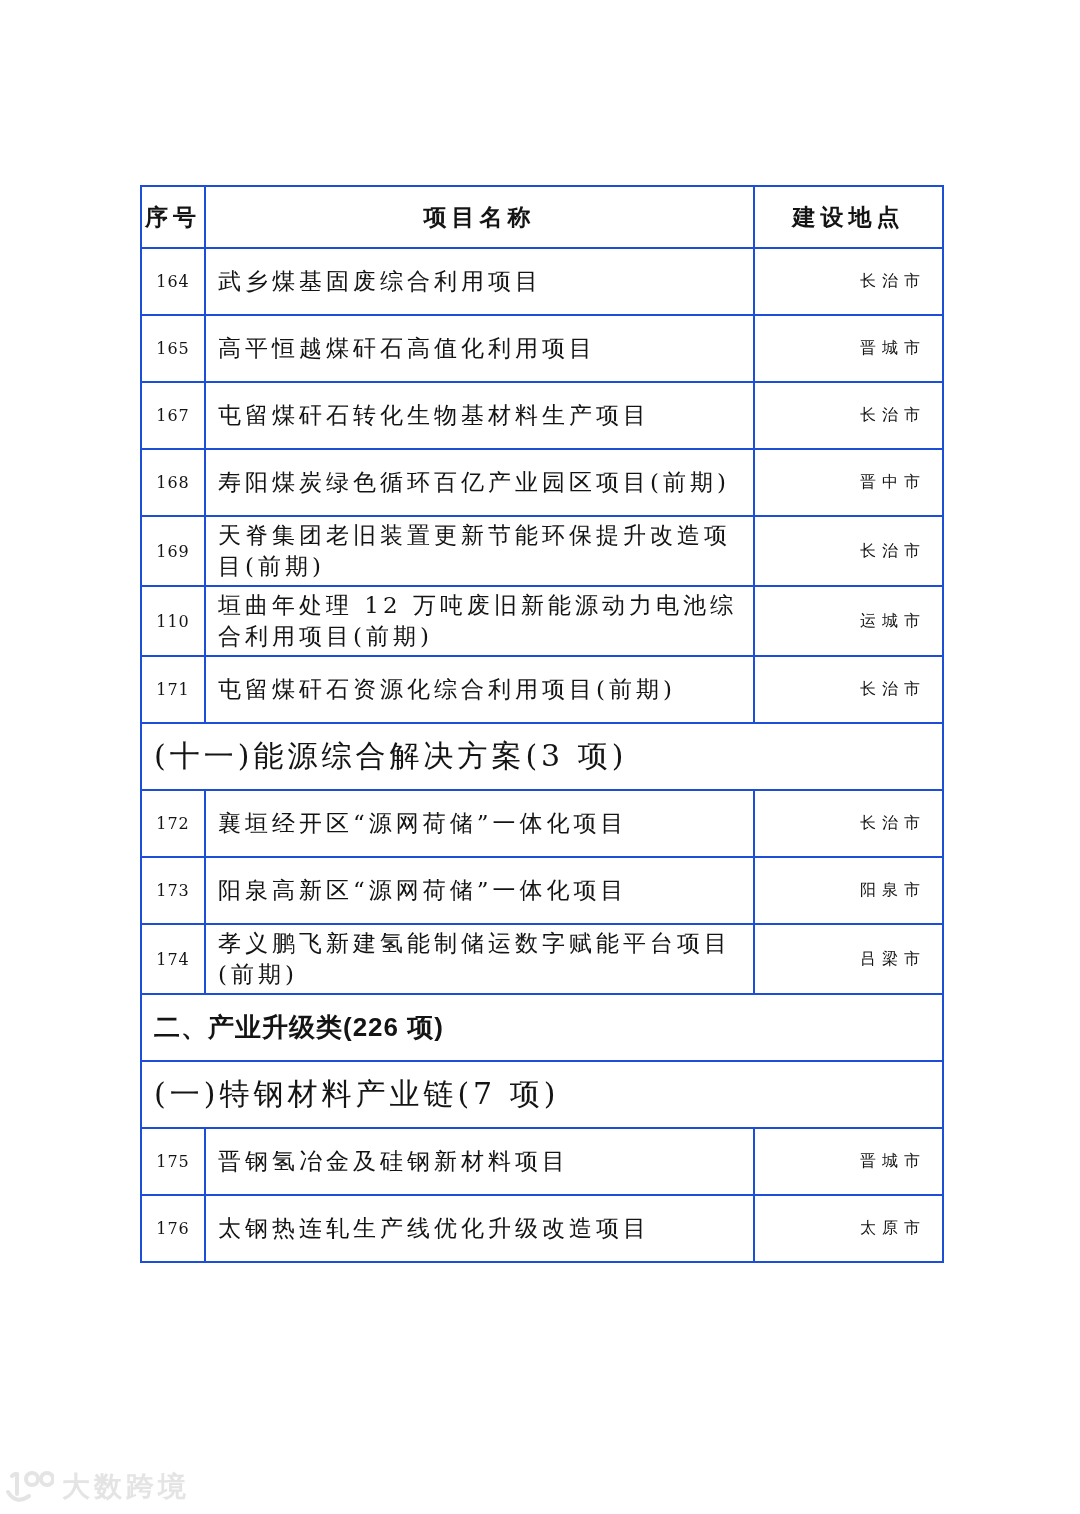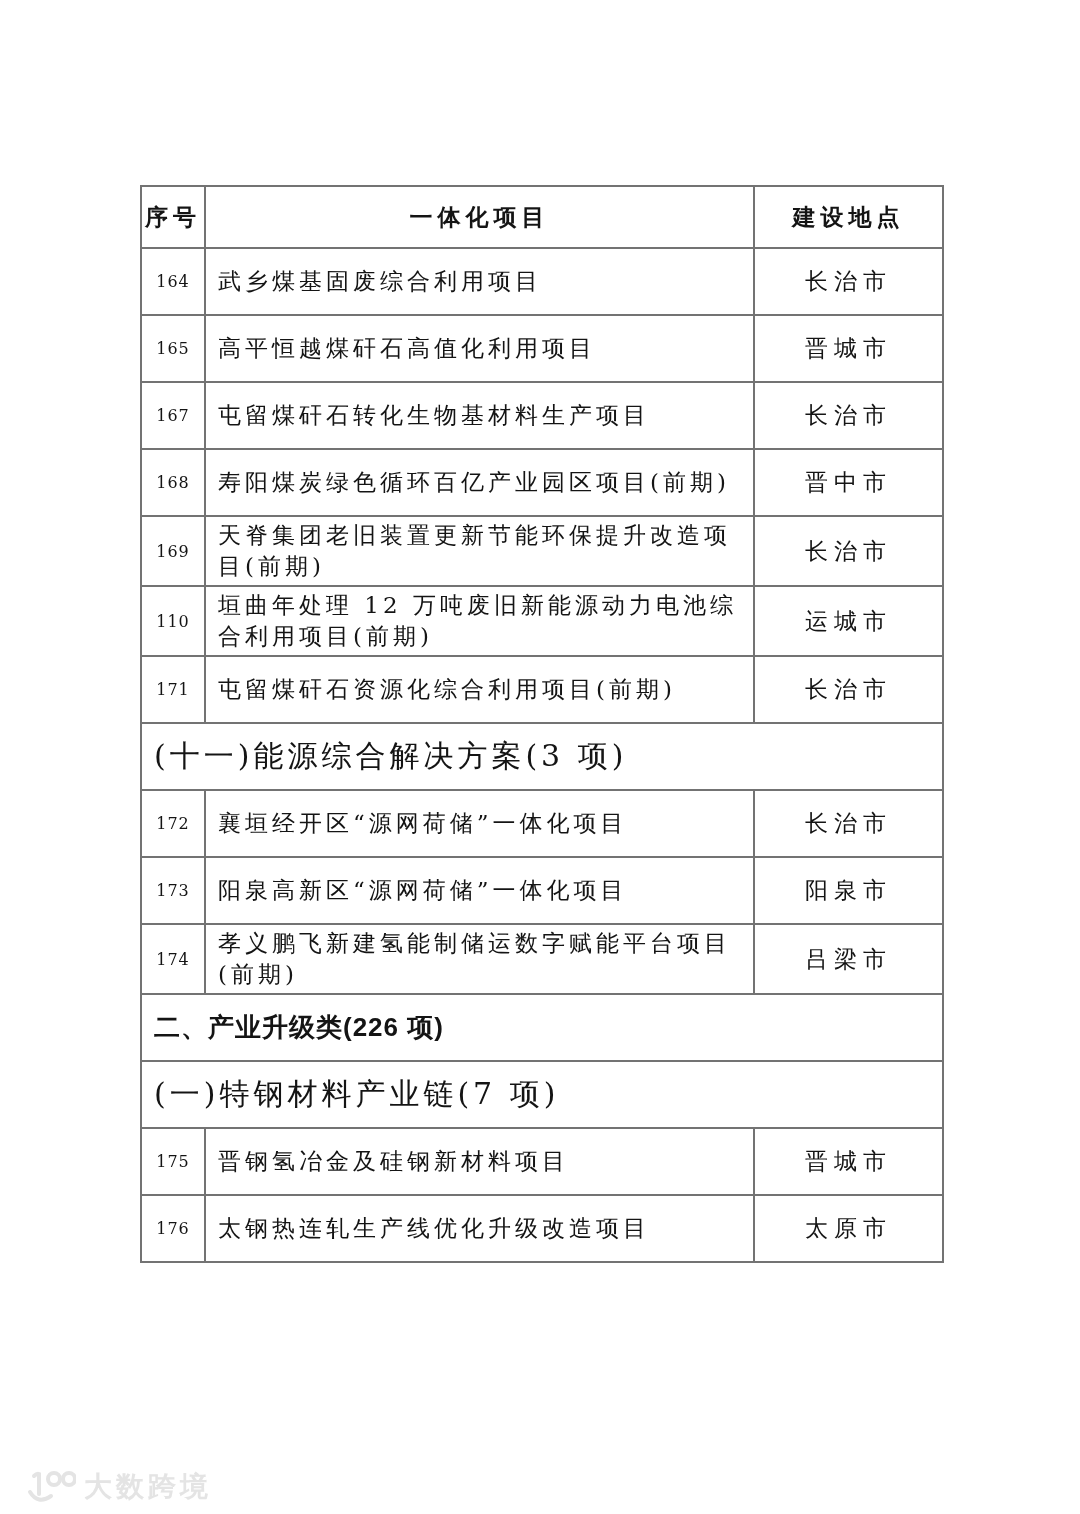--- a/index.html
+++ b/index.html
@@ -27,21 +27,21 @@
     border-collapse: collapse;
     table-layout: fixed;
     width: 802px;
     background: #ffffff;
   }
   table.doc-table col.col-no   { width: 64px; }
   table.doc-table col.col-name { width: 549px; }
   table.doc-table col.col-loc  { width: 189px; }
   table.doc-table th,
   table.doc-table td {
-    border: 2px solid #737373;
+    border: 2px solid #1d4ed8;
     color: #141414;
     vertical-align: middle;
     overflow: hidden;
   }
   tr.header-row { height: 62px; }
   tr.data-row, tr.section-row { height: 67px; }
   th.h-cell {
     font-family: "Liberation Sans", "DejaVu Sans", sans-serif;
     font-weight: bold;
     font-size: 23px;
@@ -56,43 +56,43 @@
     padding: 0;
   }
   td.c-name {
     font-size: 23px;
     text-align: left;
     letter-spacing: 4px;
     line-height: 31px;
     padding: 3px 16px 3px 12px;
   }
   td.c-loc {
-    font-size: 23px;
-    text-align: center;
+    font-size: 16px;
+    text-align: right;
     letter-spacing: 6px;
-    padding: 0;
+    padding: 16px;
   }
   td.c-section {
     font-size: 30px;
     text-align: left;
     letter-spacing: 4px;
     padding: 3px 8px 3px 12px;
   }
   td.c-section-bold {
     font-family: "Liberation Sans", "DejaVu Sans", sans-serif;
     font-weight: bold;
     font-size: 26px;
     letter-spacing: 1px;
     text-align: left;
     padding: 3px 8px 3px 12px;
     border-radius: 17px;
   }
   .watermark {
     position: absolute;
-    left: 24px;
+    left: 2px;
     top: 1468px;
     display: flex;
     align-items: center;
     gap: 8px;
     color: #e4e4e4;
     user-select: none;
   }
   .watermark .wm-text {
     font-family: "Liberation Sans", "DejaVu Sans", sans-serif;
     font-weight: bold;
@@ -109,21 +109,21 @@
   <div class="table-wrap">
     <table class="doc-table">
       <colgroup>
         <col class="col-no">
         <col class="col-name">
         <col class="col-loc">
       </colgroup>
       <thead>
         <tr class="header-row">
           <th class="h-cell">序号</th>
-          <th class="h-cell">一体化项目</th>
+          <th class="h-cell">项目名称</th>
           <th class="h-cell">建设地点</th>
         </tr>
       </thead>
       <tbody>
 
       <tr class="data-row">
             <td class="c-no">164</td>
             <td class="c-name">武乡煤基固废综合利用项目</td>
             <td class="c-loc">长治市</td>
           </tr>

